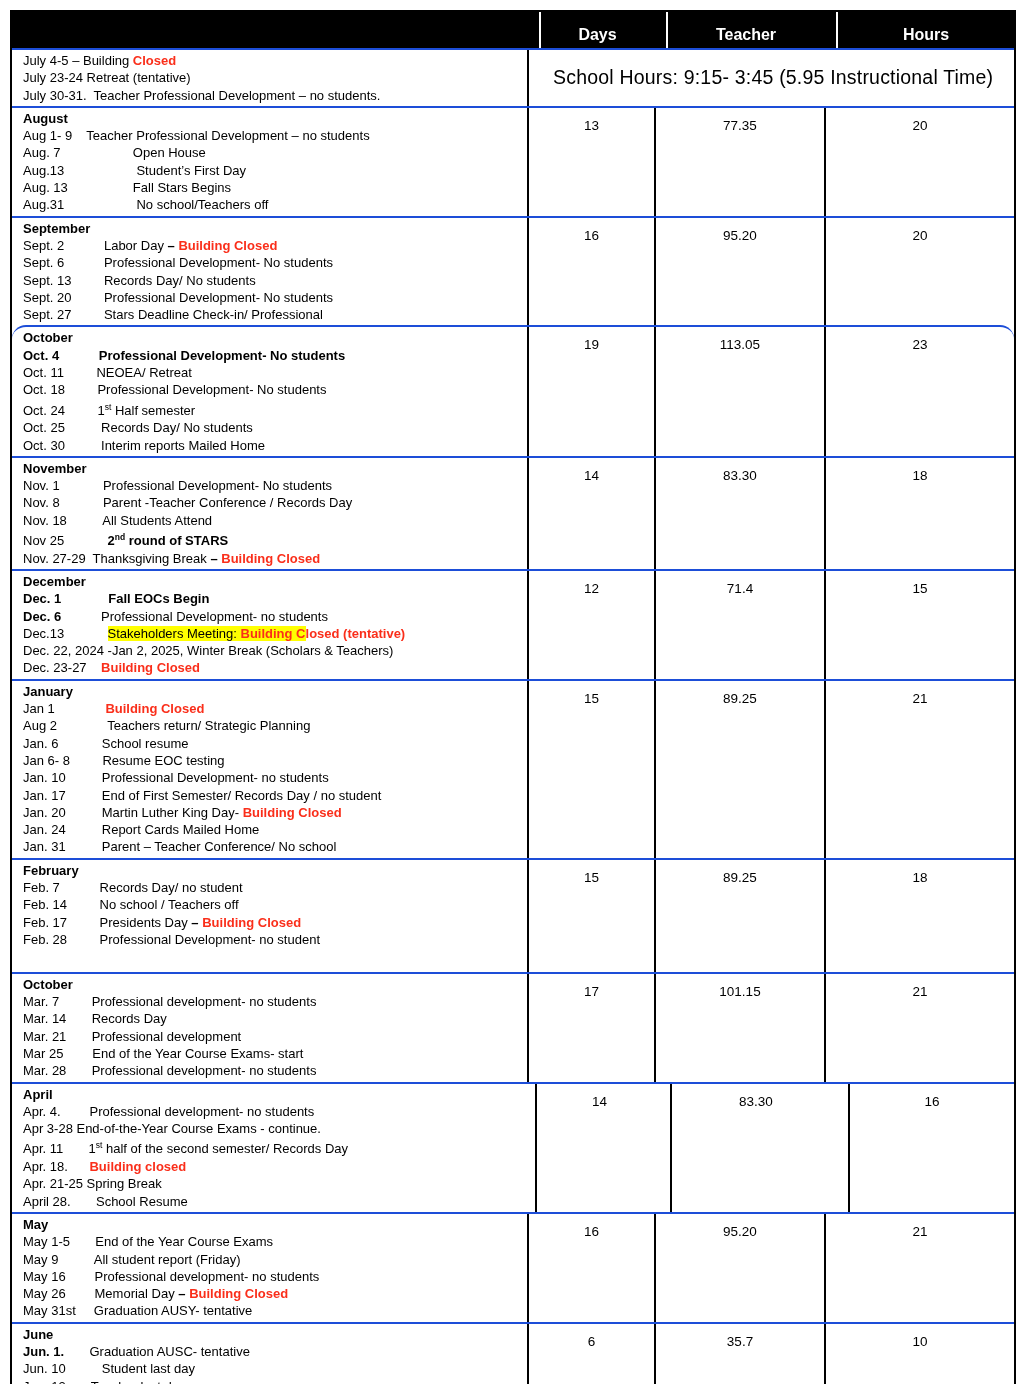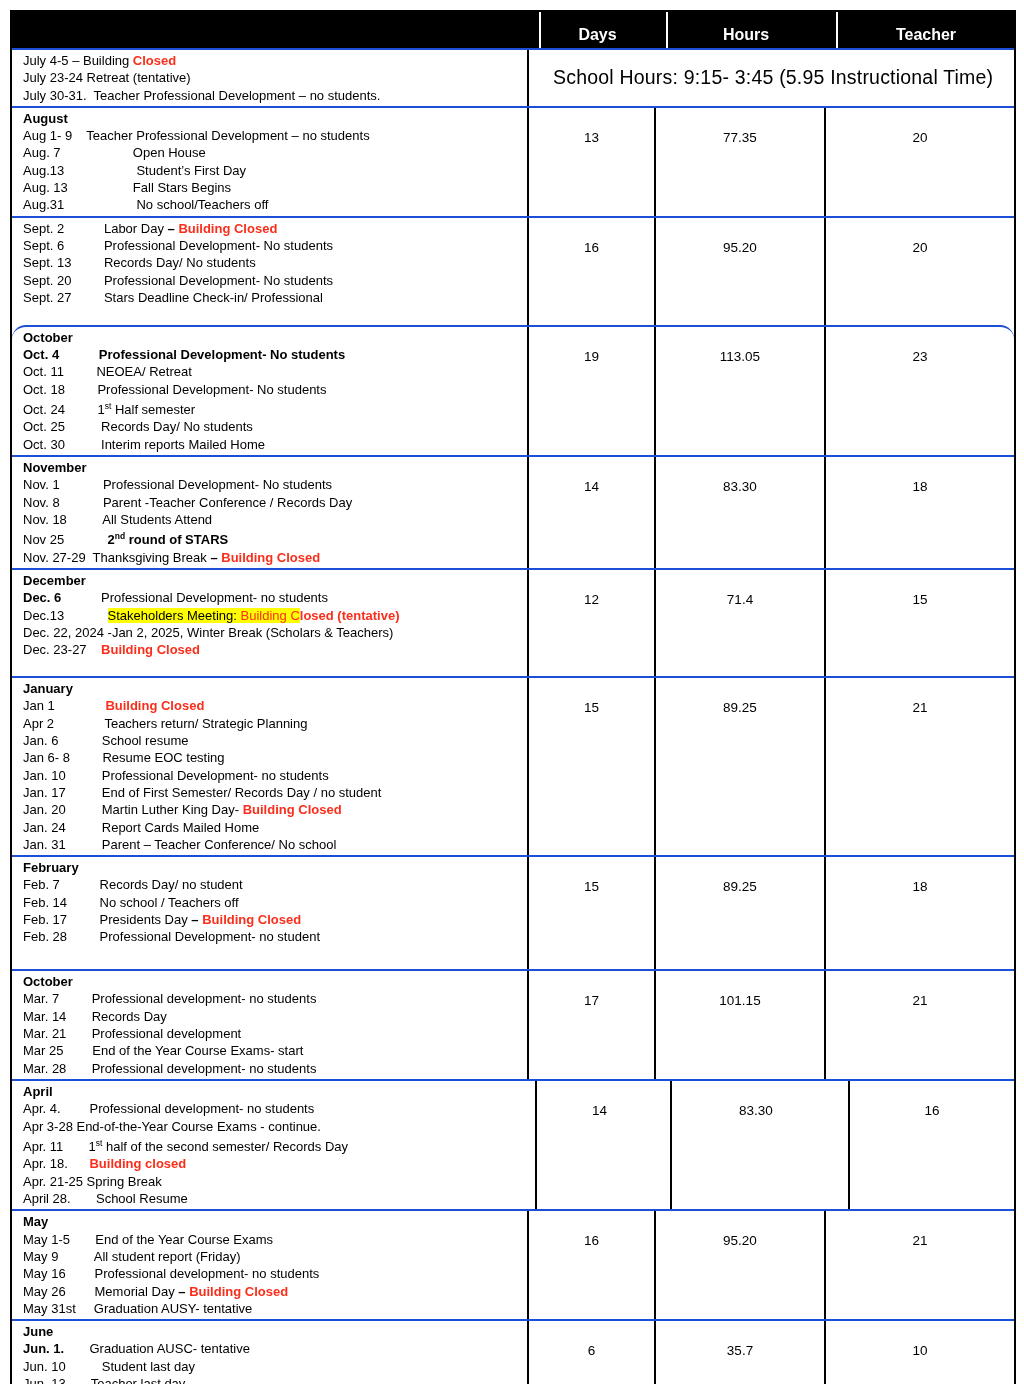--- a/index.html
+++ b/index.html
@@ -24,28 +24,28 @@
   .events{padding:2px 6px 2px 11px;font-size:13px;line-height:17.3px;}
   .line,.month-name{white-space:pre-wrap;}
   .month-name{font-weight:bold;}
   .july-row{min-height:54px;}
   .school-hours{
     grid-column:2 / 5;display:flex;align-items:center;
     padding-left:24px;font-size:19.5px;letter-spacing:0.2px;
   }
   .num{
     display:flex;flex-direction:column;align-items:center;
-    padding-top:22px;padding-bottom:3px;font-size:13.5px;text-align:center;
+    padding-top:10px;padding-bottom:3px;font-size:13.5px;text-align:center;
   }
   .num.with-total{justify-content:space-between;}
   
   .seg-r{color:var(--red,#fa2e1a);font-weight:bold;}
   .seg-b{font-weight:bold;}
   .seg-hl{background:var(--hl,#ffff00);}
-  .seg-hlr{background:var(--hl,#ffff00);color:var(--red,#fa2e1a);font-weight:normal;}
+  .seg-hlr{background:var(--hl,#ffff00);color:var(--red,#fa2e1a);font-weight:bold;}
   .seg-sup{vertical-align:super;font-size:8.5px;}
   
   #month-rows .month-row:nth-child(1){min-height:105px;}
   #month-rows .month-row:nth-child(2){min-height:107px;}
   #month-rows .month-row:nth-child(3){min-height:128px;border-radius:14px;}
   #month-rows .month-row:nth-child(4){min-height:106px;}
   #month-rows .month-row:nth-child(5){min-height:106px;}
   #month-rows .month-row:nth-child(6){min-height:174px;}
   #month-rows .month-row:nth-child(7){min-height:112px;}
   #month-rows .month-row:nth-child(8){min-height:106px;}
@@ -53,22 +53,22 @@
   #month-rows .month-row:nth-child(10){min-height:104px;}
   #month-rows .month-row:nth-child(11){min-height:100px;}
 </style>
 </head>
 <body>
 
 <div class="cal">
   <div class="row hdr-row">
     <div class="hdr-cell"></div>
     <div class="hdr-cell">Days</div>
+    <div class="hdr-cell">Teacher</div>
     <div class="hdr-cell">Hours</div>
-    <div class="hdr-cell">Teacher</div>
   </div>
   <div class="row body-row july-row">
     <div class="cell events" id="july-events">
         <div class="line"><span>July 4-5 – Building </span><span class="seg-r">Closed</span></div>
         <div class="line"><span>July 23-24 Retreat (tentative)</span></div>
         <div class="line"><span>July 30-31.  Teacher Professional Development – no students.</span></div>
       </div>
     <div class="cell school-hours">School Hours: 9:15- 3:45 (5.95 Instructional Time)</div>
   </div>
   <div id="month-rows">
@@ -86,20 +86,21 @@
         </div>
         <div class="cell num">
           <div class="val">77.35</div>
         </div>
         <div class="cell num">
           <div class="val">20</div>
         </div>
       </div>
       <div class="row body-row month-row">
         <div class="cell events">
+          <div class="month-name">September</div>
           <div class="line"><span>Sept. 2           Labor Day </span><span class="seg-b">– </span><span class="seg-r">Building Closed</span></div>
           <div class="line"><span>Sept. 6           Professional Development- No students</span></div>
           <div class="line"><span>Sept. 13         Records Day/ No students</span></div>
           <div class="line"><span>Sept. 20         Professional Development- No students</span></div>
           <div class="line"><span>Sept. 27         Stars Deadline Check-in/ Professional</span></div>
         </div>
         <div class="cell num">
           <div class="val">16</div>
         </div>
         <div class="cell num">
@@ -144,40 +145,41 @@
         <div class="cell num">
           <div class="val">83.30</div>
         </div>
         <div class="cell num">
           <div class="val">18</div>
         </div>
       </div>
       <div class="row body-row month-row">
         <div class="cell events">
           <div class="month-name">December</div>
+          <div class="line"><span class="seg-b">Dec. 1             </span><span class="seg-b">Fall EOCs Begin</span></div>
           <div class="line"><span class="seg-b">Dec. 6           </span><span>Professional Development- no students</span></div>
           <div class="line"><span>Dec.13            </span><span class="seg-hl">Stakeholders Meeting: </span><span class="seg-hlr">Building C</span><span class="seg-r">losed (tentative)</span></div>
           <div class="line"><span>Dec. 22, 2024 -Jan 2, 2025, Winter Break (Scholars &amp; Teachers)</span></div>
           <div class="line"><span>Dec. 23-27    </span><span class="seg-r">Building Closed</span></div>
         </div>
         <div class="cell num">
           <div class="val">12</div>
         </div>
         <div class="cell num">
           <div class="val">71.4</div>
         </div>
         <div class="cell num">
           <div class="val">15</div>
         </div>
       </div>
       <div class="row body-row month-row">
         <div class="cell events">
           <div class="month-name">January</div>
           <div class="line"><span>Jan 1              </span><span class="seg-r">Building Closed</span></div>
-          <div class="line"><span>Apr 2              Teachers return/ Strategic Planning</span></div>
+          <div class="line"><span>Aug 2              Teachers return/ Strategic Planning</span></div>
           <div class="line"><span>Jan. 6            School resume</span></div>
           <div class="line"><span>Jan 6- 8         Resume EOC testing</span></div>
           <div class="line"><span>Jan. 10          Professional Development- no students</span></div>
           <div class="line"><span>Jan. 17          End of First Semester/ Records Day / no student</span></div>
           <div class="line"><span>Jan. 20          Martin Luther King Day- </span><span class="seg-r">Building Closed</span></div>
           <div class="line"><span>Jan. 24          Report Cards Mailed Home</span></div>
           <div class="line"><span>Jan. 31          Parent – Teacher Conference/ No school</span></div>
         </div>
         <div class="cell num">
           <div class="val">15</div>

